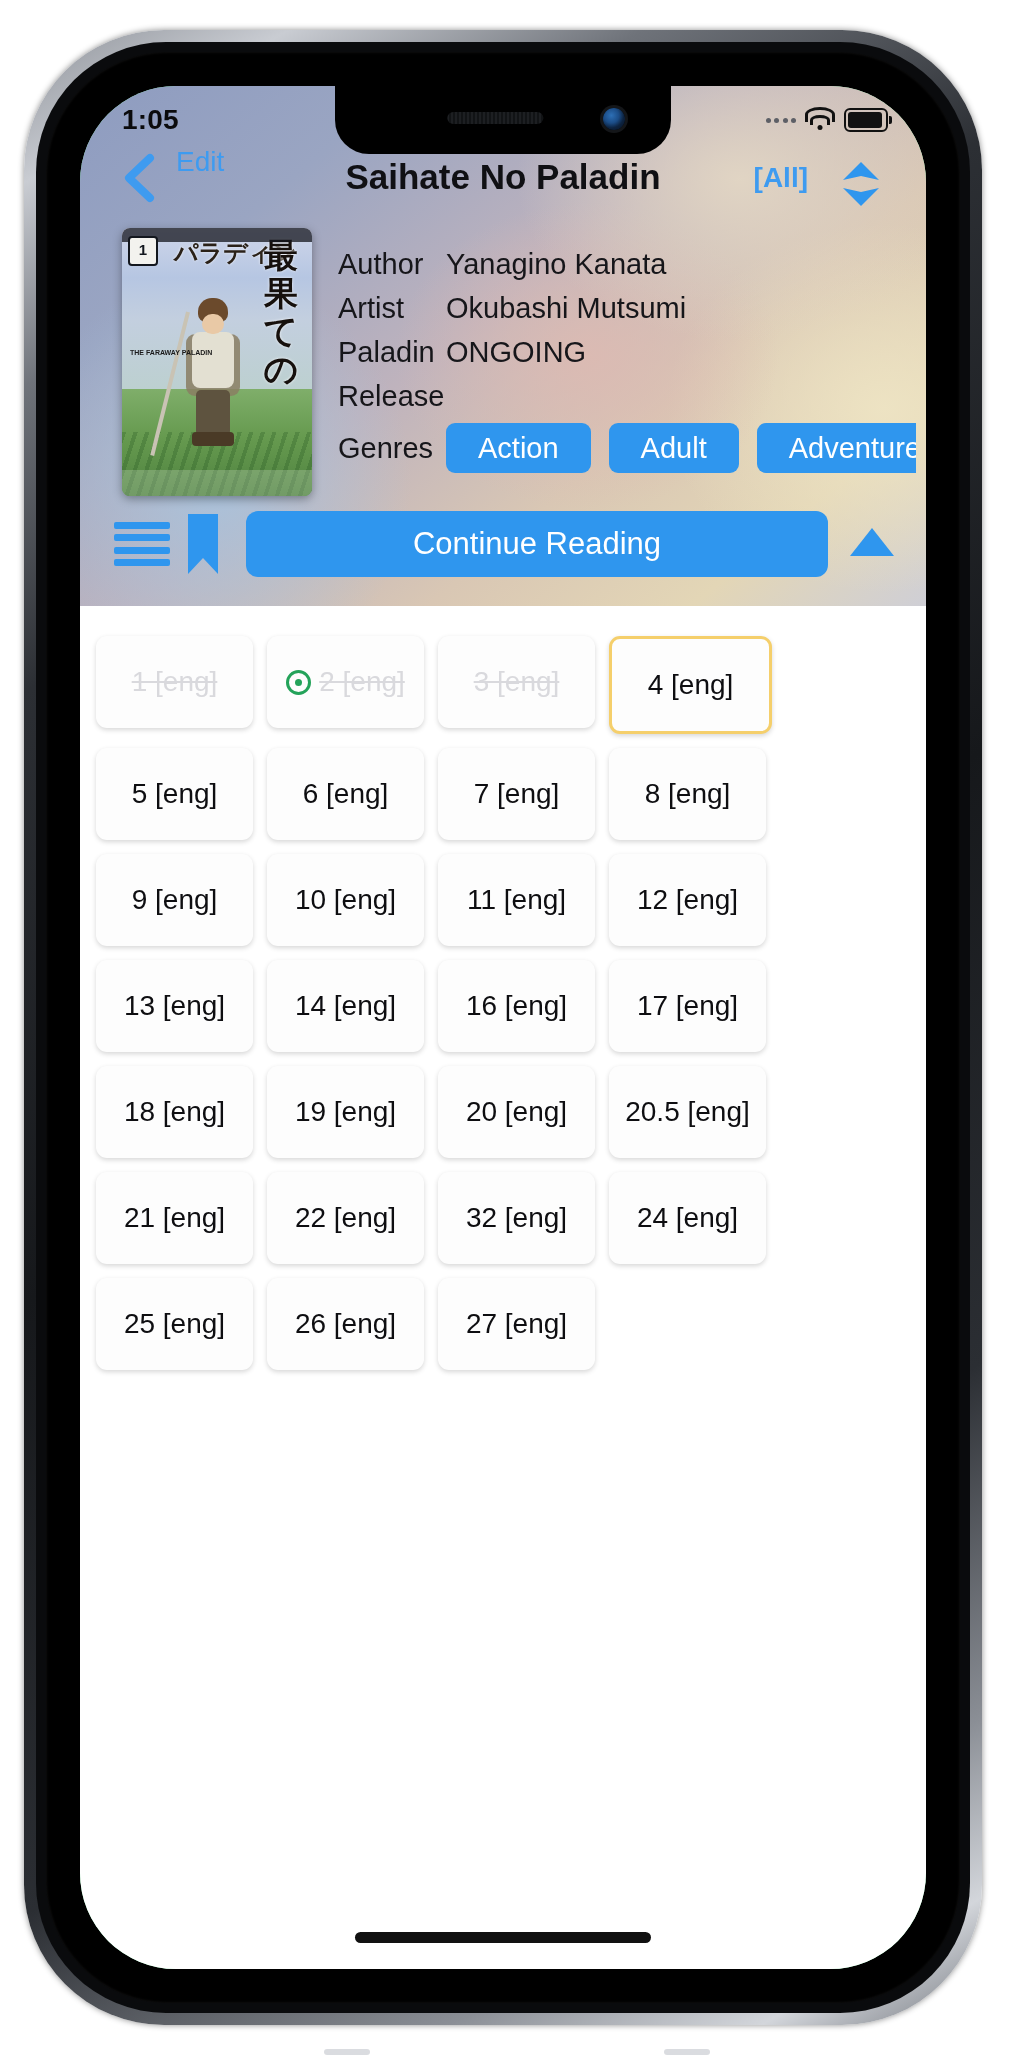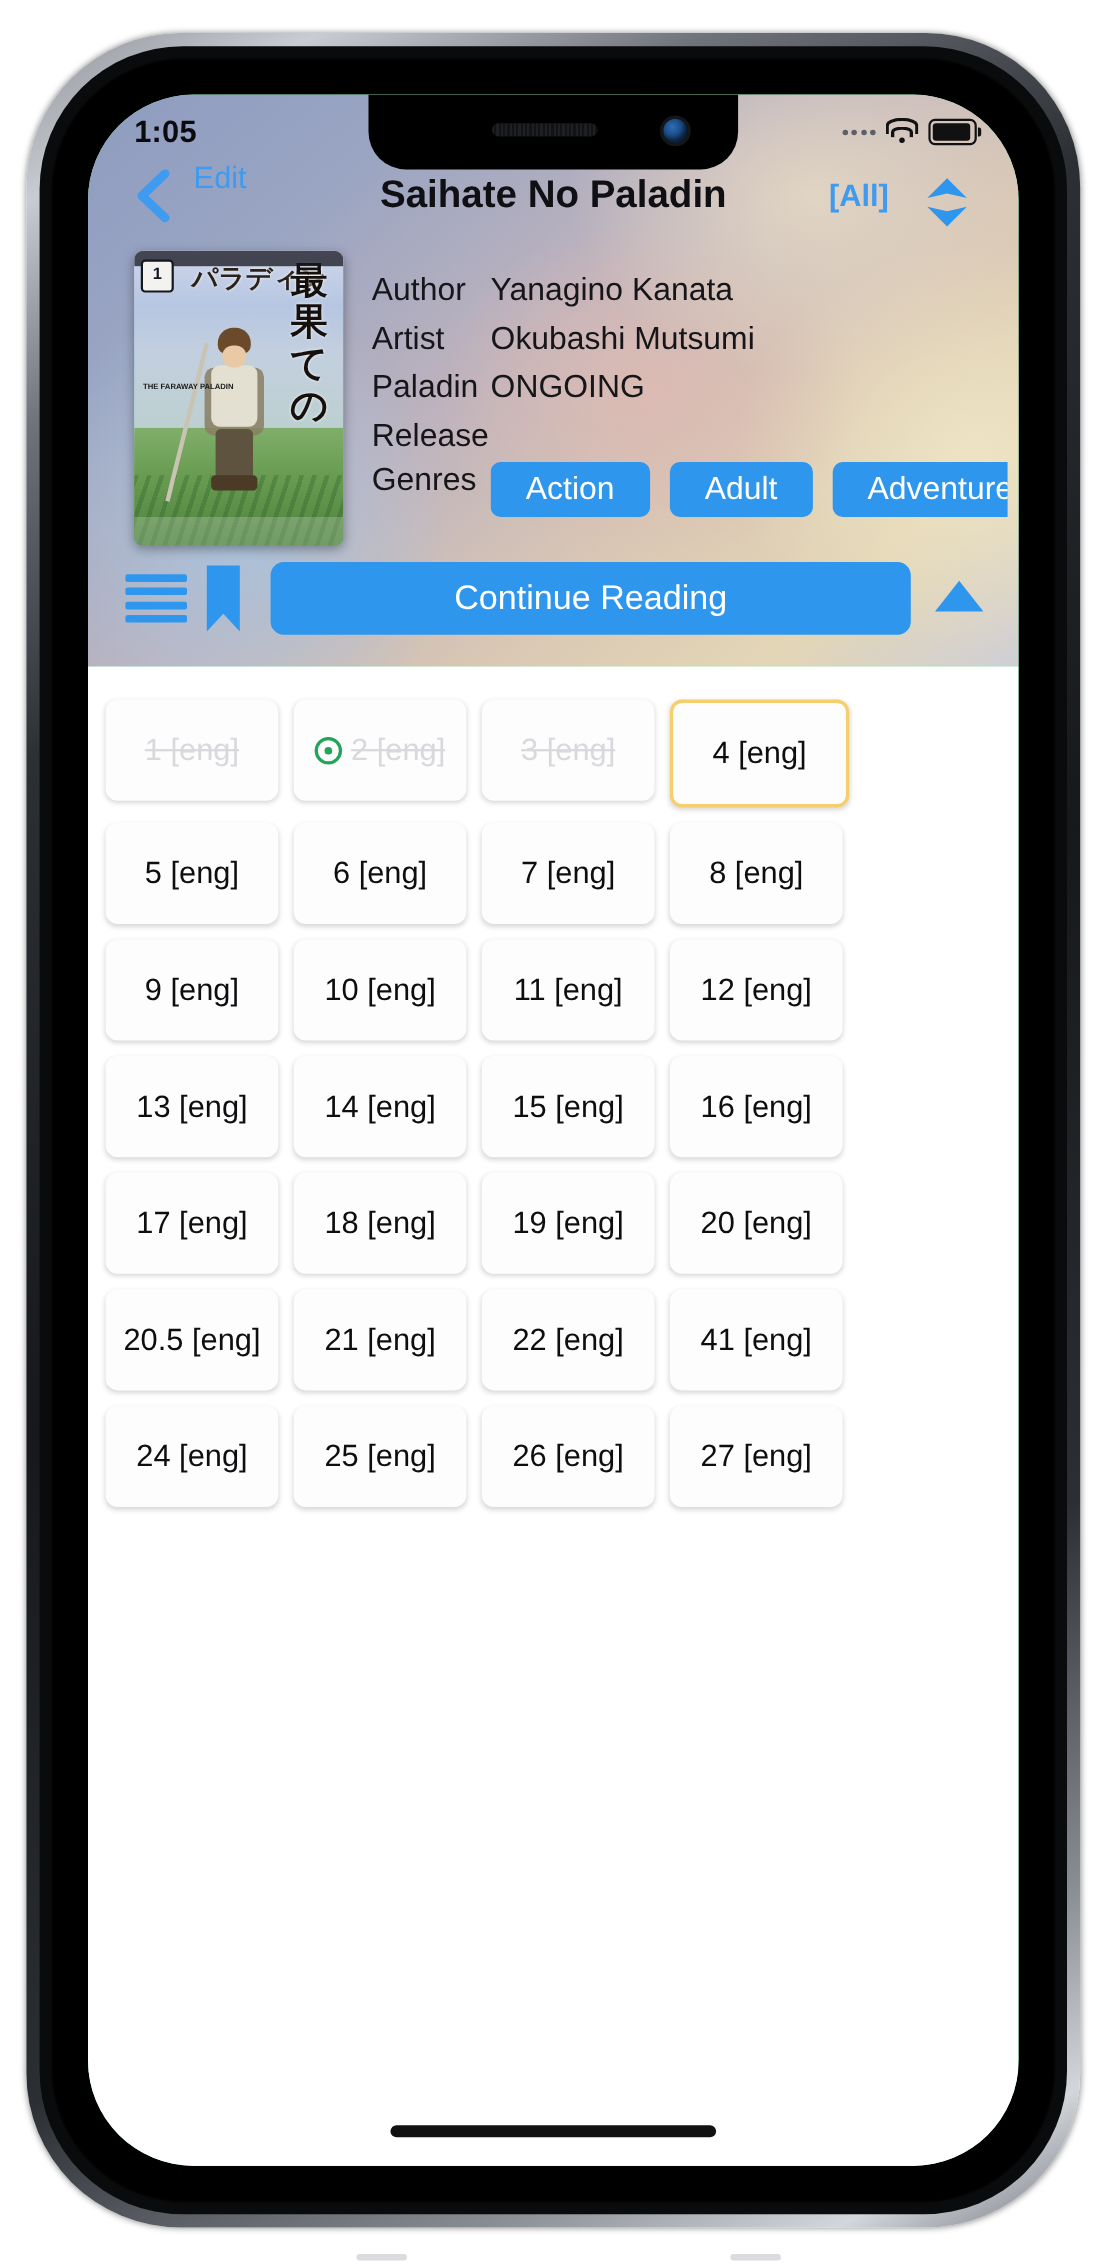--- a/index.html
+++ b/index.html
@@ -134,21 +134,21 @@
   .cover .vol{position:absolute;left:6px;top:8px;width:26px;height:26px;border:2px solid #13171e;border-radius:4px;
     background:#f3f2ee;color:#13171e;font-size:15px;font-weight:700;line-height:24px;text-align:center;}
   .cover .topband{position:absolute;left:0;right:0;top:0;height:14px;background:rgba(20,22,30,.75);}
   .cover .botcap{position:absolute;left:0;right:0;bottom:0;height:26px;background:rgba(255,255,255,.20);}
   .cover .tiny{position:absolute;left:8px;top:120px;font-size:7px;color:#1a1a1a;line-height:9px;font-weight:600;}
 
   .meta{flex:1;margin-left:26px;padding-top:14px;padding-right:10px;overflow:hidden;}
   .meta-row{display:flex;align-items:center;height:44px;}
   .meta-key{width:108px;flex:0 0 auto;font-size:29px;color:#16161a;}
   .meta-val{font-size:29px;color:#16161a;white-space:nowrap;}
-  .genres-row{display:flex;align-items:flex-start;height:56px;margin-top:2px;}
+  .genres-row{display:flex;align-items:center;height:56px;margin-top:2px;}
   .genres-list{display:flex;gap:18px;overflow:hidden;}
   .chip{
     background:#2f96ee;color:#fff;border-radius:9px;padding:0 32px;height:50px;line-height:50px;
     font-size:29px;white-space:nowrap;cursor:pointer;
   }
 
   
   .actionbar{position:relative;height:96px;display:flex;align-items:center;padding:0 0 0 34px;}
   .ic-list{width:56px;height:44px;display:flex;flex-direction:column;justify-content:space-between;cursor:pointer;}
   .ic-list i{display:block;height:7px;background:#2f96ee;border-radius:2px;}
@@ -373,23 +373,20 @@
                 <div class="cell">
                   <span>12 [eng]</span>
                 </div>
                 <div class="cell">
                   <span>13 [eng]</span>
                 </div>
                 <div class="cell">
                   <span>14 [eng]</span>
                 </div>
                 <div class="cell">
-                  <span>15 [eng]</span>
-                </div>
-                <div class="cell">
                   <span>16 [eng]</span>
                 </div>
                 <div class="cell">
                   <span>17 [eng]</span>
                 </div>
                 <div class="cell">
                   <span>18 [eng]</span>
                 </div>
                 <div class="cell">
                   <span>19 [eng]</span>
@@ -400,21 +397,21 @@
                 <div class="cell">
                   <span>20.5 [eng]</span>
                 </div>
                 <div class="cell">
                   <span>21 [eng]</span>
                 </div>
                 <div class="cell">
                   <span>22 [eng]</span>
                 </div>
                 <div class="cell">
-                  <span>41 [eng]</span>
+                  <span>32 [eng]</span>
                 </div>
                 <div class="cell">
                   <span>24 [eng]</span>
                 </div>
                 <div class="cell">
                   <span>25 [eng]</span>
                 </div>
                 <div class="cell">
                   <span>26 [eng]</span>
                 </div>

